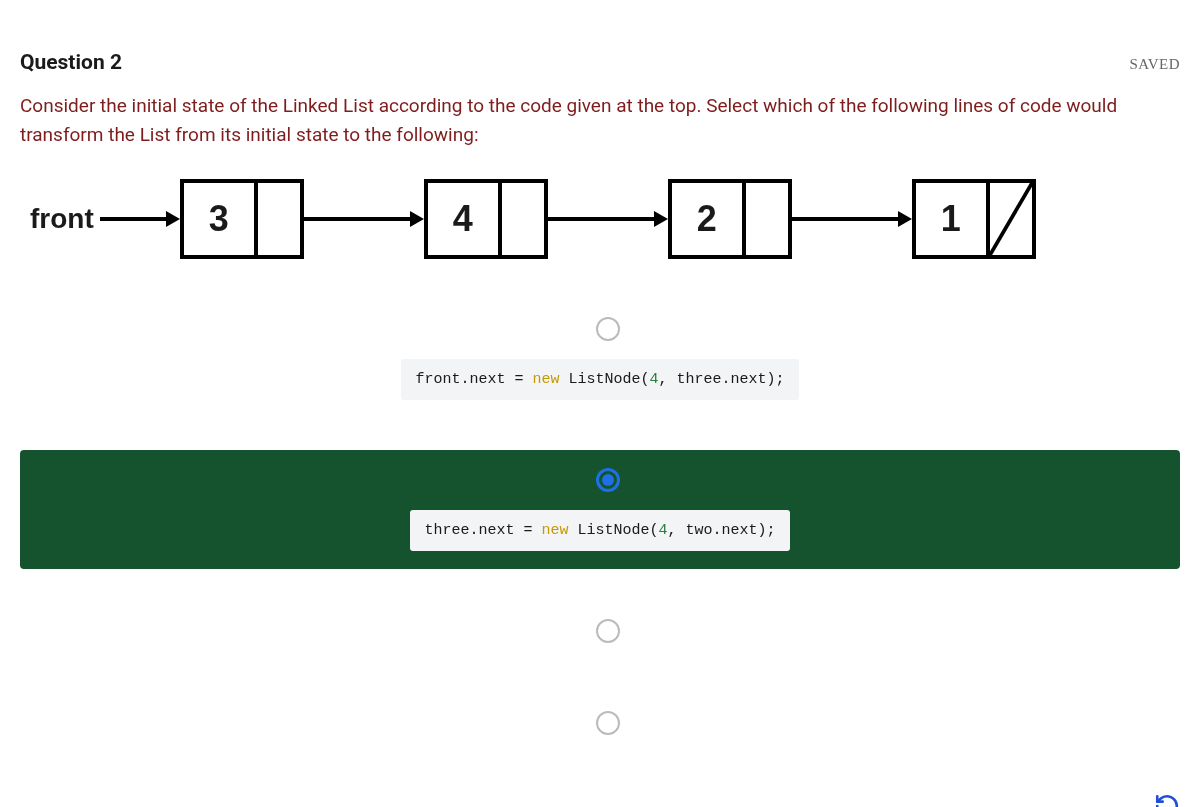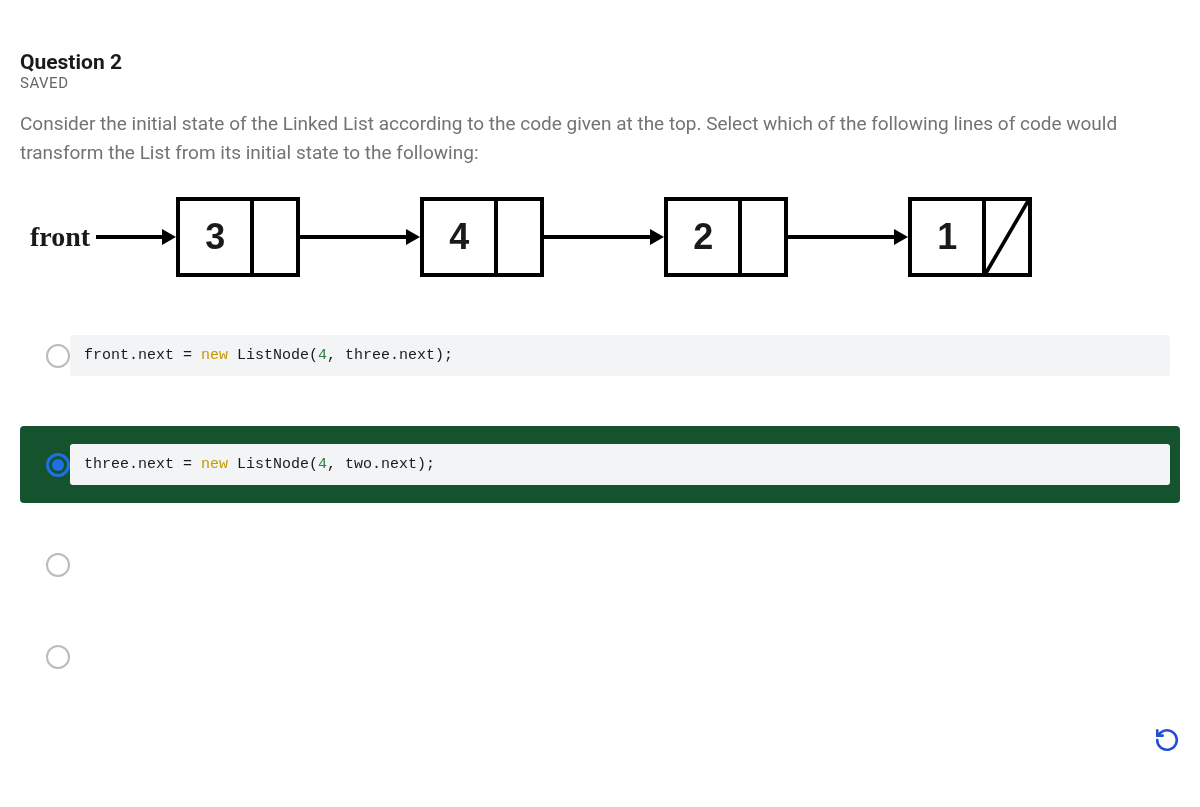--- a/index.html
+++ b/index.html
@@ -9,46 +9,46 @@
     font-family: -apple-system, BlinkMacSystemFont, "Segoe UI", Roboto, "Helvetica Neue", Arial, sans-serif;
     background: #fff;
     color: #1a1a1a;
     width: 1200px;
   }
   .header-row {
     display: flex;
     justify-content: space-between;
     align-items: baseline;
     margin-bottom: 18px;
-    flex-direction: column;
   }
   .qtitle {
     font-weight: 700;
     font-size: 21px;
   }
   .saved {
     font-size: 15px;
     color: #666;
     letter-spacing: 0.5px;
+    font-family: Liberation Serif, serif;
   }
   .prompt {
     font-size: 19px;
     line-height: 1.5;
     margin-bottom: 30px;
-    color: #737373;
+    color: #7f1d1d;
   }
 
   
   .diagram {
     display: flex;
     align-items: center;
     margin: 10px 10px 40px 10px;
   }
   .front-label {
-    font-family: Liberation Serif, serif;
+    font-family: Liberation Sans, sans-serif;
     font-weight: 700;
     font-size: 28px;
     margin-right: 6px;
   }
   .arrow {
     flex: 0 0 auto;
   }
   .arrow svg { display: block; }
   .node {
     display: flex;
@@ -75,20 +75,22 @@
     width: 100%; height: 100%;
   }
 
   
   .option {
     display: flex;
     align-items: center;
     padding: 18px 10px 18px 10px;
     border-radius: 4px;
     margin-bottom: 32px;
+    gap: 18px;
+    flex-direction: column;
   }
   .option.selected {
     background: #14532d;
   }
   .radio {
     width: 24px;
     height: 24px;
     flex: 0 0 24px;
     border: 2px solid #bbb;
     border-radius: 50%;

